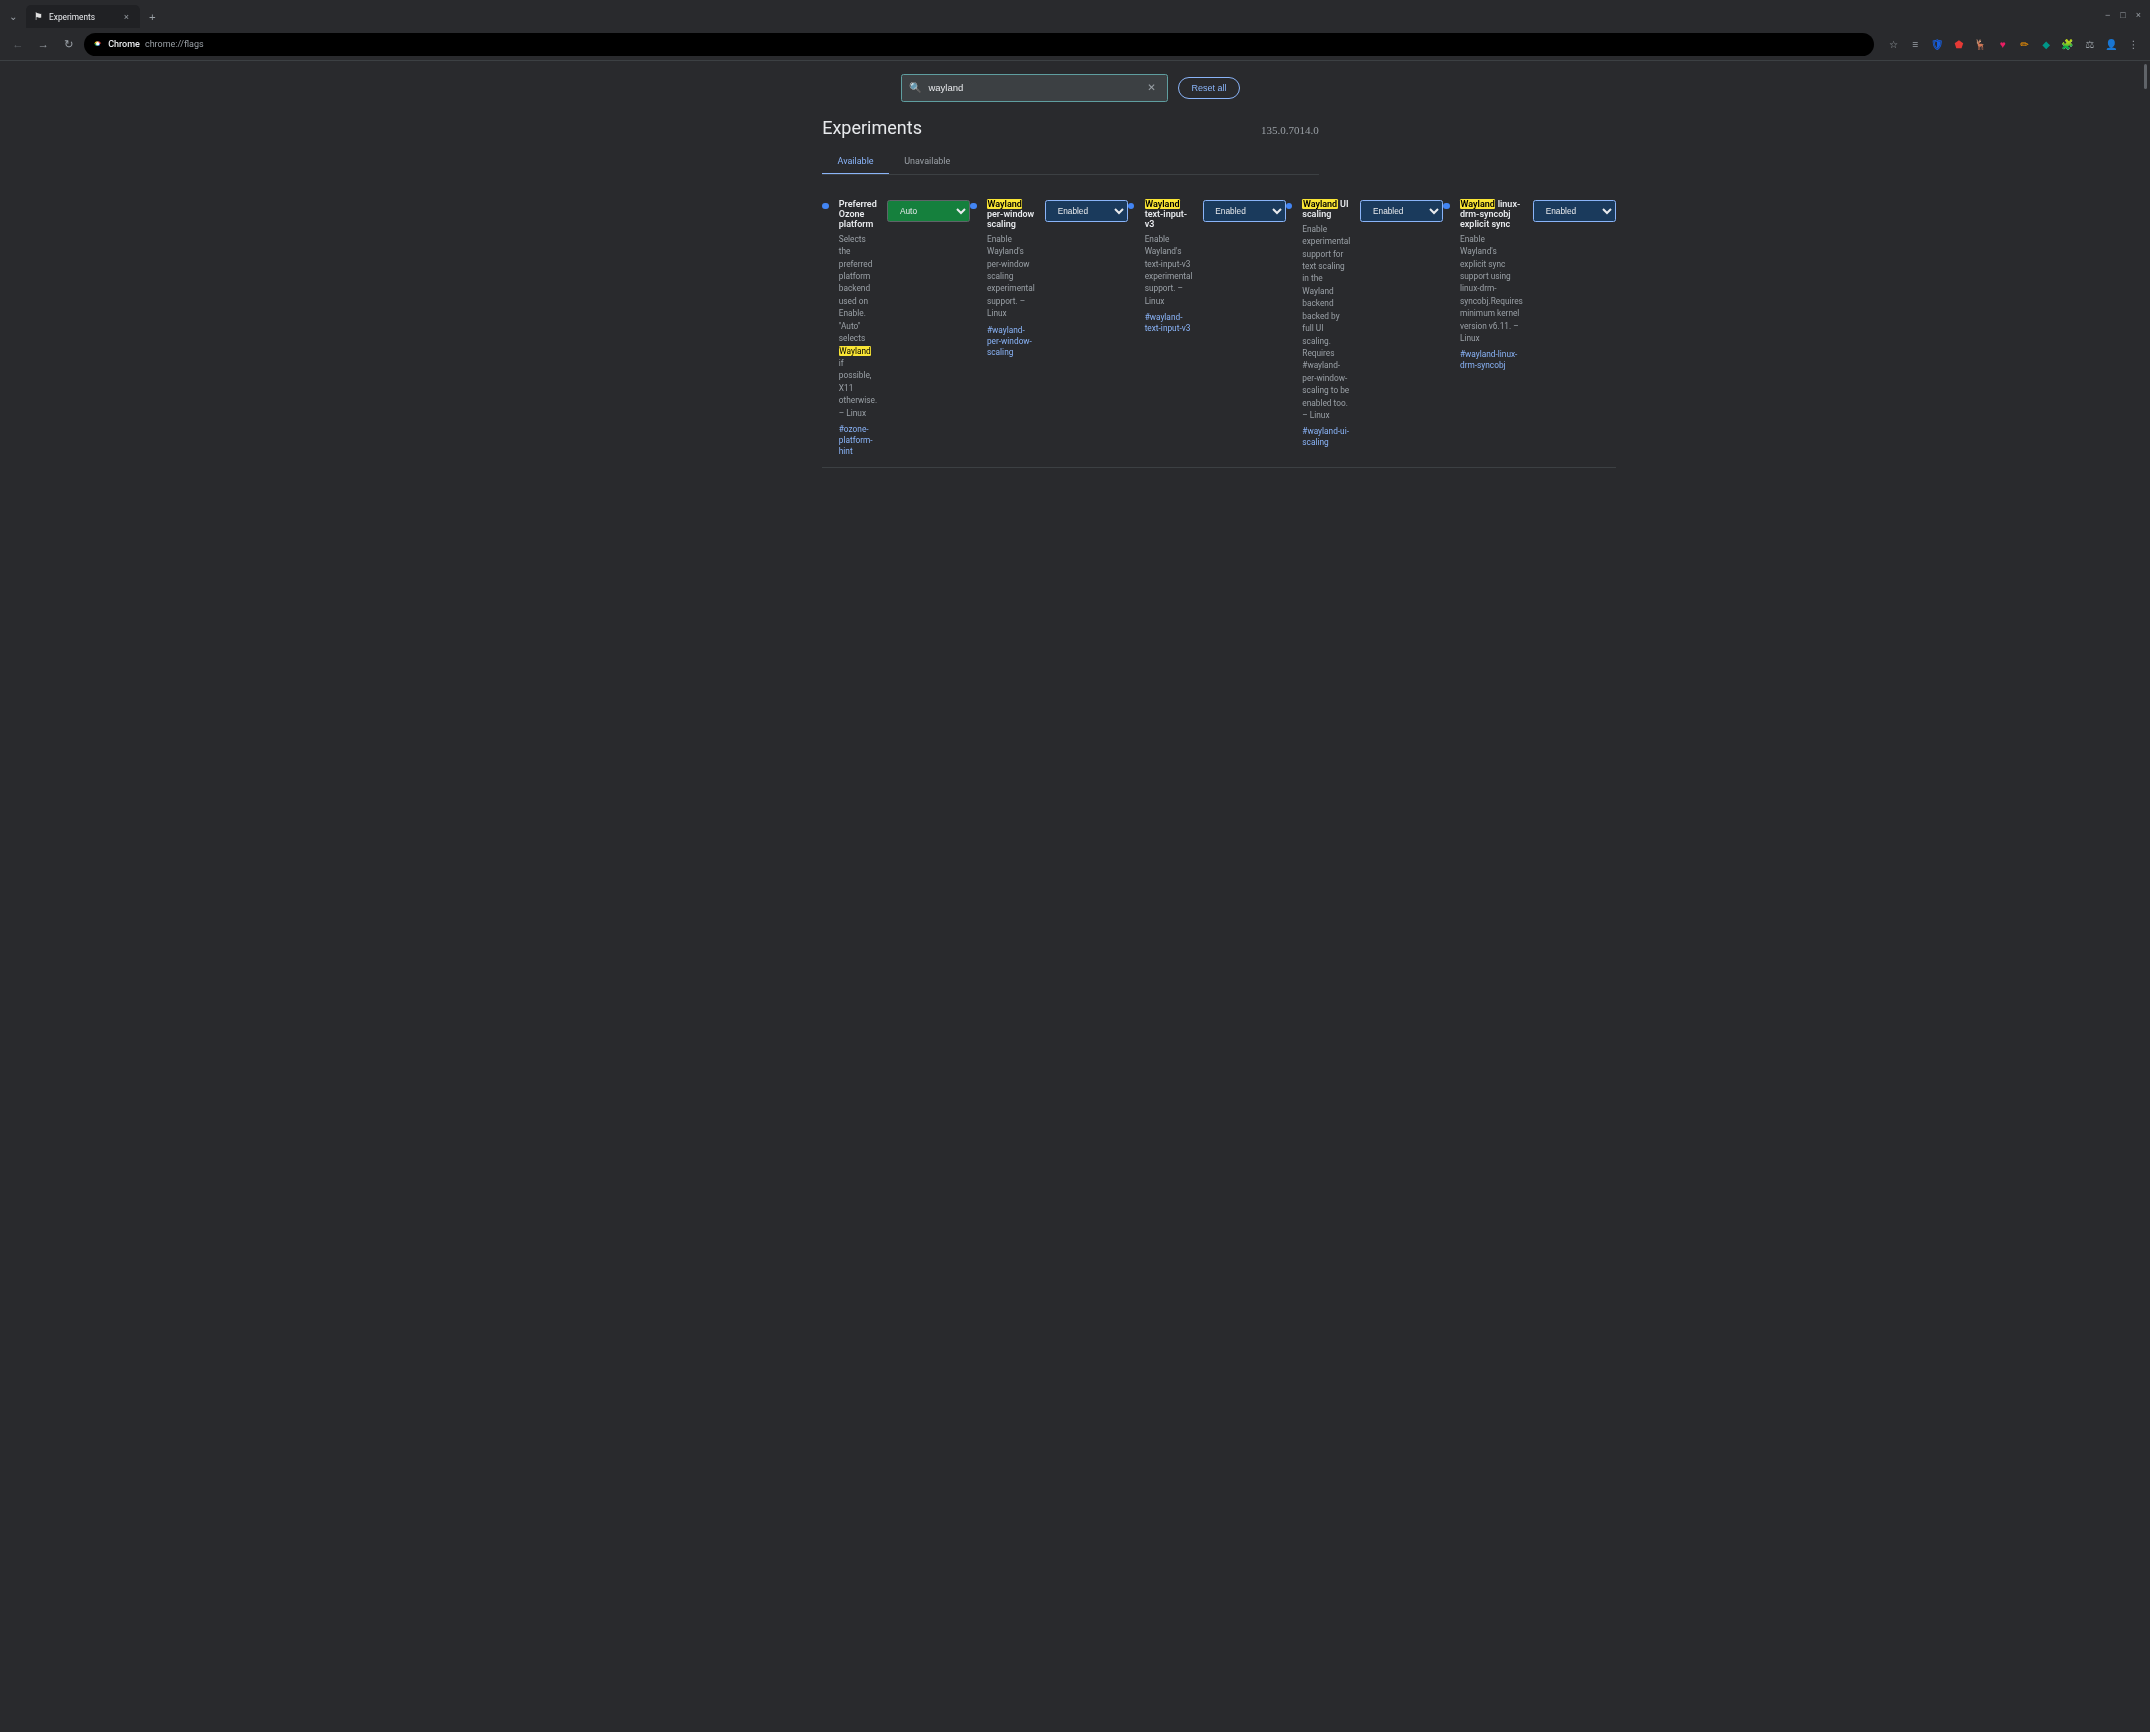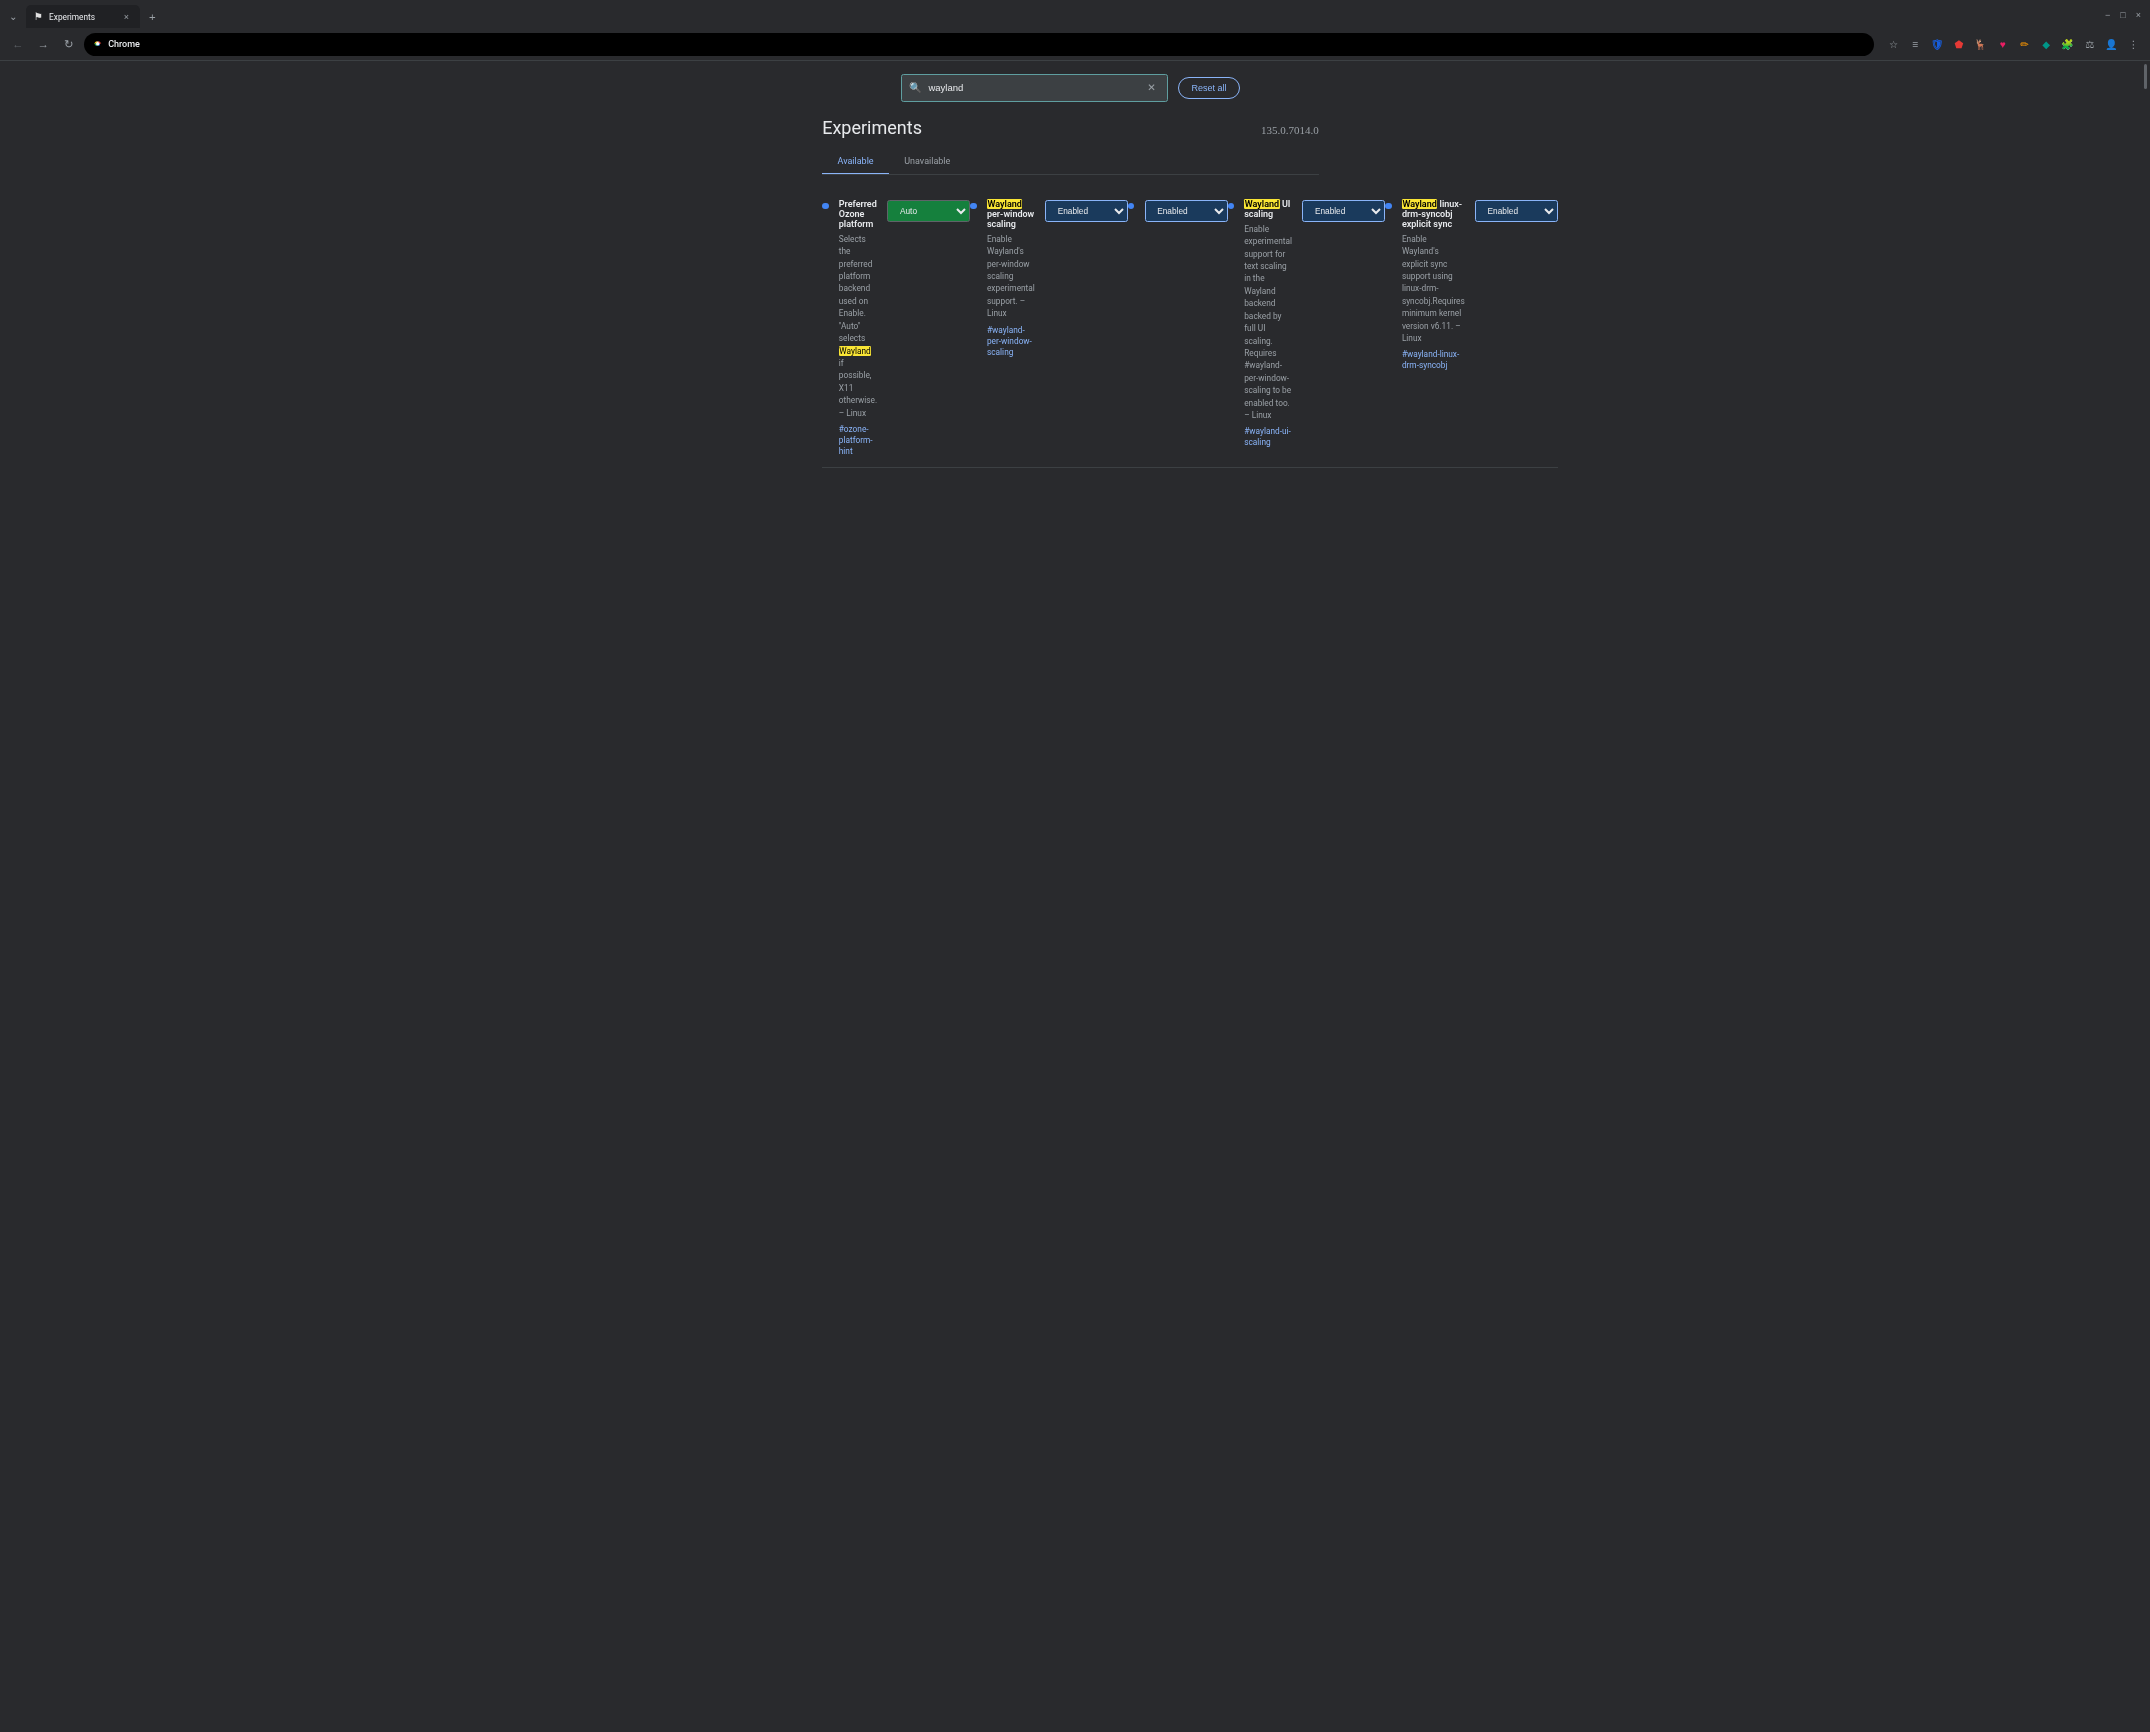--- a/index.html
+++ b/index.html
@@ -403,20 +403,21 @@
     <div class="address-input-wrap">
 
       <svg class="chrome-logo" viewBox="0 0 24 24" xmlns="http://www.w3.org/2000/svg">
         <circle cx="12" cy="12" r="5" fill="#4285f4"></circle>
         <path d="M12 7 Q17 7 19.5 11.5 L12 11.5Z" fill="#ea4335"></path>
         <path d="M12 7 Q7 7 4.5 11.5 L12 11.5Z" fill="#fbbc05"></path>
         <path d="M4.5 11.5 Q7 17 12 17 L12 11.5Z" fill="#34a853"></path>
         <circle cx="12" cy="12" r="3.5" fill="#fff"></circle>
       </svg>
       <span class="brand-name">Chrome</span>
+      <span class="url-text">chrome://flags</span>
     </div>
     <div class="address-icons">
       <button class="addr-icon-btn">☆</button>
       <button class="addr-icon-btn">≡</button>
       <button class="addr-icon-btn" style="color:#175ddc;font-weight:bold;">🛡</button>
       <button class="addr-icon-btn" style="color:#e53935;">⬟</button>
       <button class="addr-icon-btn">🦌</button>
       <button class="addr-icon-btn" style="color:#e91e63;">♥</button>
       <button class="addr-icon-btn" style="color:#ff9800;">✏</button>
       <button class="addr-icon-btn" style="color:#009688;">◆</button>
@@ -492,20 +493,29 @@
               <select class="flag-select enabled">
                 <option>Default</option>
                 <option selected="">Enabled</option>
                 <option>Disabled</option>
               </select>
             </div>
           </div>
 
           <div class="flag-item">
             <div class="flag-dot"></div>
+            <div class="flag-info">
+              <div class="flag-name">
+                <span class="highlight">Wayland</span><span> text-input-v3</span>
+              </div>
+              <div class="flag-desc">
+                <span>Enable Wayland's text-input-v3 experimental support. – Linux</span>
+              </div>
+              <a class="flag-link" href="#">#wayland-text-input-v3</a>
+            </div>
             <div class="flag-control">
               <select class="flag-select enabled">
                 <option>Default</option>
                 <option selected="">Enabled</option>
                 <option>Disabled</option>
               </select>
             </div>
           </div>
 
           <div class="flag-item">

